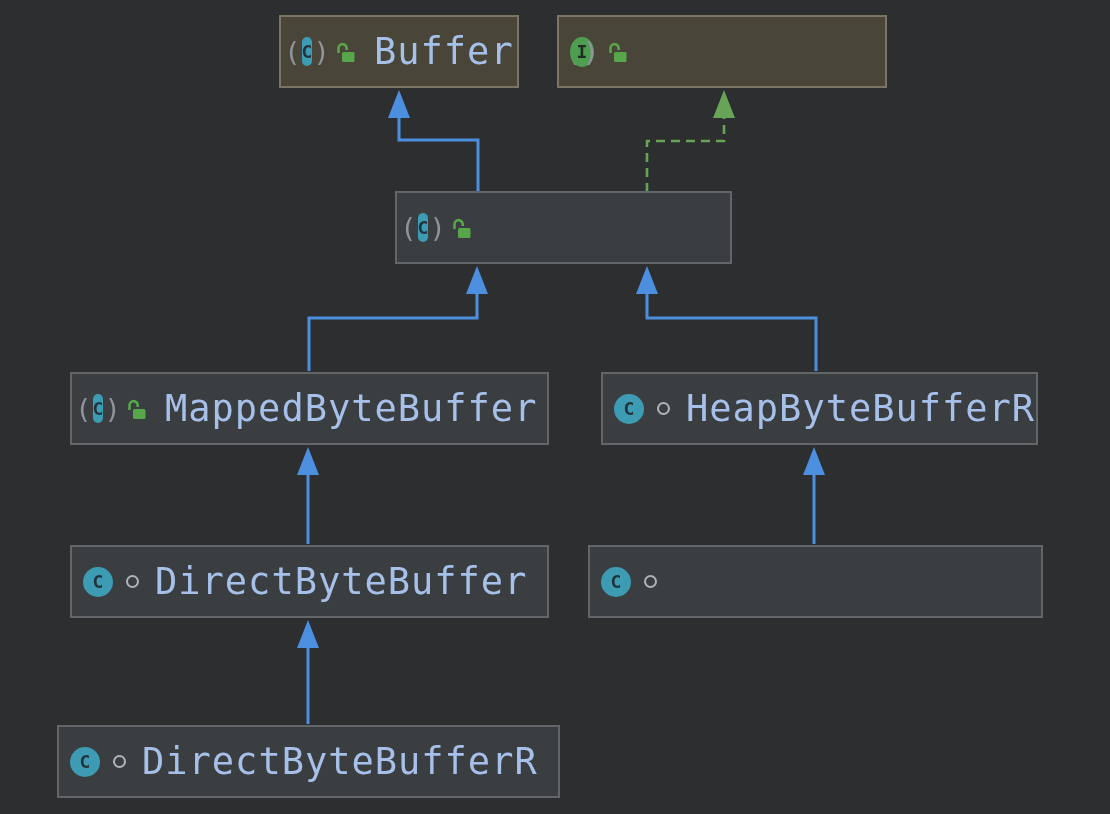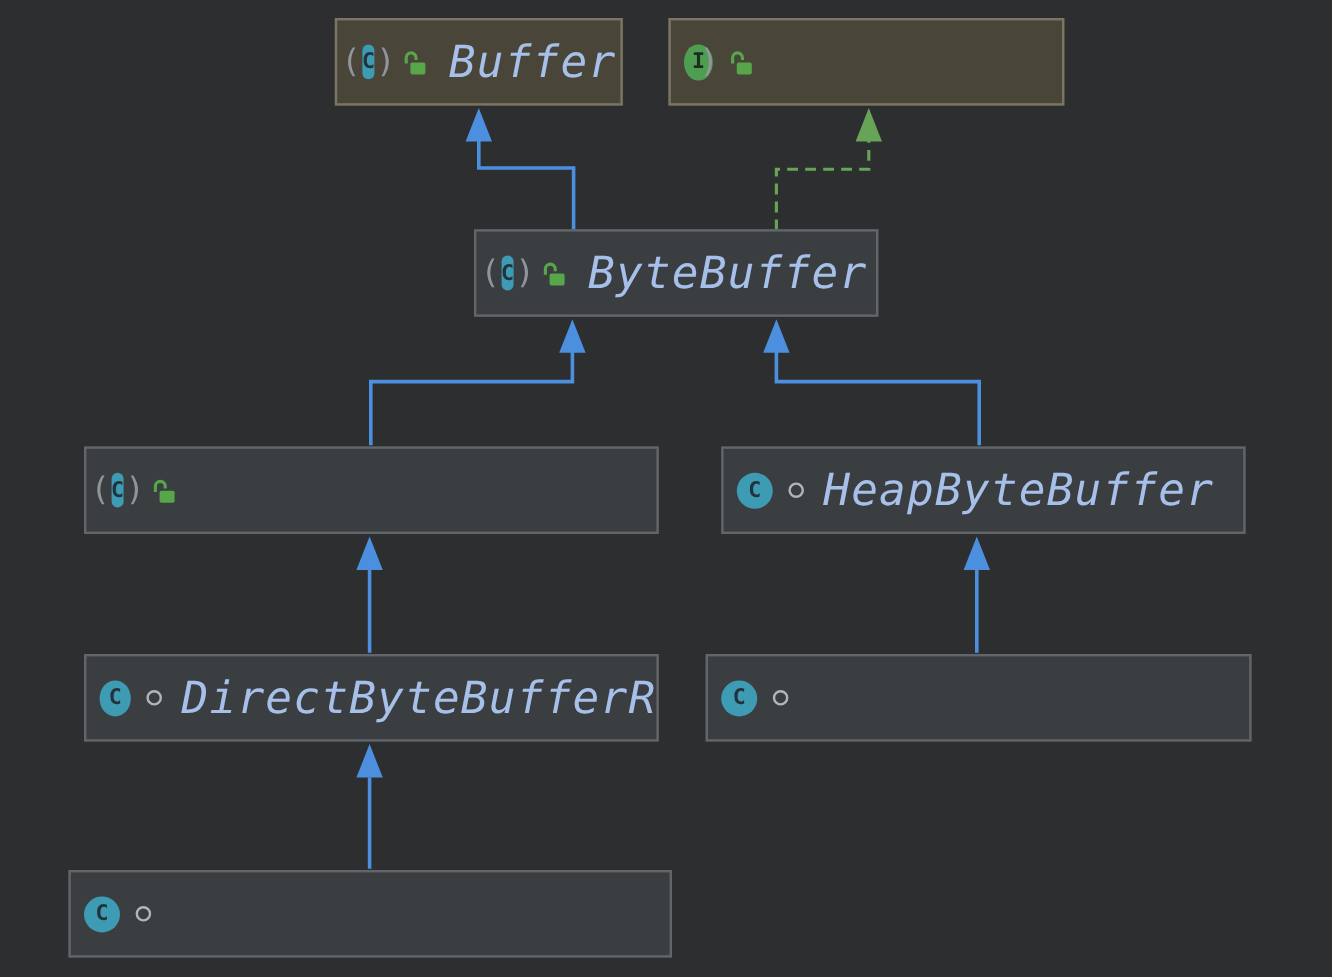--- a/index.html
+++ b/index.html
@@ -5,21 +5,21 @@
   html,body{margin:0;padding:0;background:#2c2e30;}
   .canvas{position:relative;width:1110px;height:814px;background:#2c2e30;overflow:hidden;
           font-family:"DejaVu Sans Mono","Liberation Mono",monospace;}
   svg.edges{position:absolute;left:0;top:0;width:1110px;height:814px;}
 
   .node{position:absolute;height:73px;box-sizing:border-box;
         border:2px solid #62666a;background:#3b3e41;
         display:flex;align-items:center;padding-left:6px;
         font-size:37px;color:#a6c0ea;white-space:nowrap;}
   .node.highlight{background:#494639;border-color:#7b7563;}
-  .label{margin-left:16px;letter-spacing:1px;font-style:italic;}
+  .label{margin-left:16px;letter-spacing:1px;}
 
   
   .abstract-wrap{display:flex;align-items:center;width:40px;justify-content:center;}
   .abstract-wrap::before{content:"(";color:#90959b;font-size:27px;line-height:1;margin-right:1px;}
   .abstract-wrap::after{content:")";color:#90959b;font-size:27px;line-height:1;margin-left:1px;}
   .pill{display:flex;align-items:center;justify-content:center;
         width:21px;height:29px;border-radius:9px;background:#3d9bb4;
         color:#22333b;font-size:18px;font-weight:bold;}
   .circle{display:flex;align-items:center;justify-content:center;
           width:30px;height:30px;border-radius:50%;
@@ -102,58 +102,59 @@
   <div class="node" style="left:395px;top:191px;width:337px;">
     <span class="abstract-wrap">
       <span class="pill">C</span>
     </span>
     <span class="mod">
       <svg width="24" height="24" viewBox="0 0 24 24">
         <path d="M4.5 13 V8.2 a4.1 4.1 0 0 1 8.2 0 V10" fill="none" stroke="#57a64a" stroke-width="2.6"></path>
         <rect x="8" y="12" width="12.5" height="10" rx="1.5" fill="#57a64a"></rect>
       </svg>
     </span>
-    <span class="label">ByteBuffer</span>
   </div>
 
   <div class="node" style="left:70px;top:372px;width:479px;">
     <span class="abstract-wrap">
       <span class="pill">C</span>
     </span>
     <span class="mod">
       <svg width="24" height="24" viewBox="0 0 24 24">
         <path d="M4.5 13 V8.2 a4.1 4.1 0 0 1 8.2 0 V10" fill="none" stroke="#57a64a" stroke-width="2.6"></path>
         <rect x="8" y="12" width="12.5" height="10" rx="1.5" fill="#57a64a"></rect>
       </svg>
     </span>
+    <span class="label">MappedByteBuffer</span>
   </div>
 
   <div class="node" style="left:601px;top:372px;width:437px;">
     <span class="circle class-kind" style="margin-left:5px;">C</span>
     <span class="mod">
       <span class="ring"></span>
     </span>
-    <span class="label">HeapByteBuffer</span>
+    <span class="label">HeapByteBufferR</span>
   </div>
 
   <div class="node" style="left:70px;top:545px;width:479px;">
     <span class="circle class-kind" style="margin-left:5px;">C</span>
     <span class="mod">
       <span class="ring"></span>
     </span>
-    <span class="label">DirectByteBufferR</span>
+    <span class="label">DirectByteBuffer</span>
   </div>
 
   <div class="node" style="left:588px;top:545px;width:455px;">
     <span class="circle class-kind" style="margin-left:5px;">C</span>
     <span class="mod">
       <span class="ring"></span>
     </span>
   </div>
 
   <div class="node" style="left:57px;top:725px;width:503px;">
     <span class="circle class-kind" style="margin-left:5px;">C</span>
     <span class="mod">
       <span class="ring"></span>
     </span>
+    <span class="label">DirectByteBufferR</span>
   </div>
 
 </div>
 
 </body></html>

